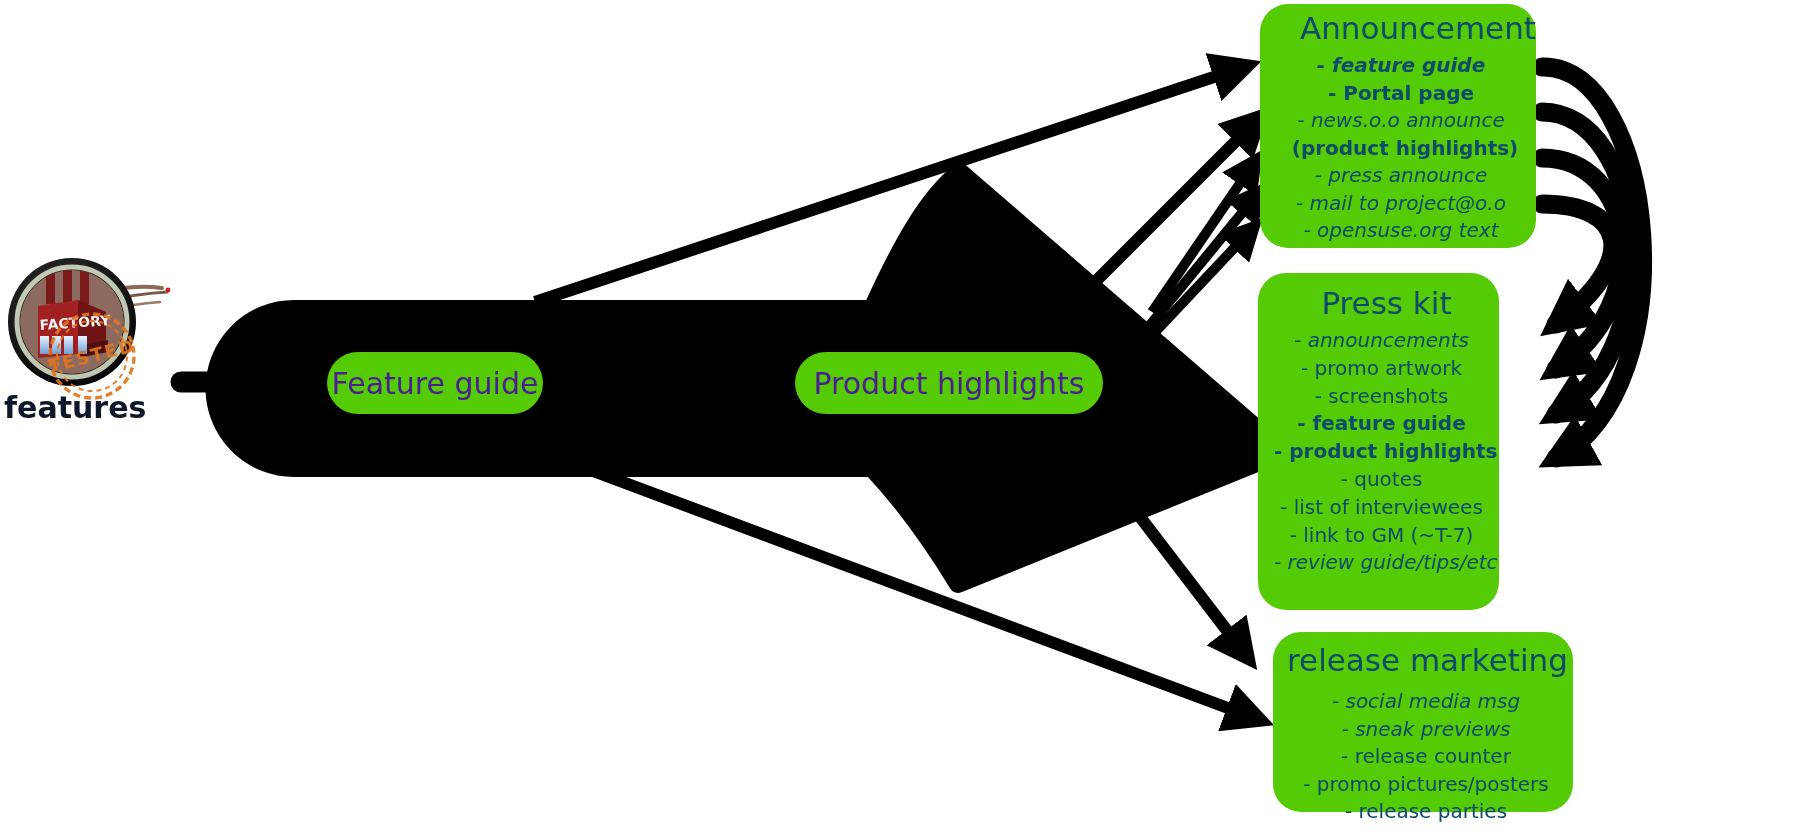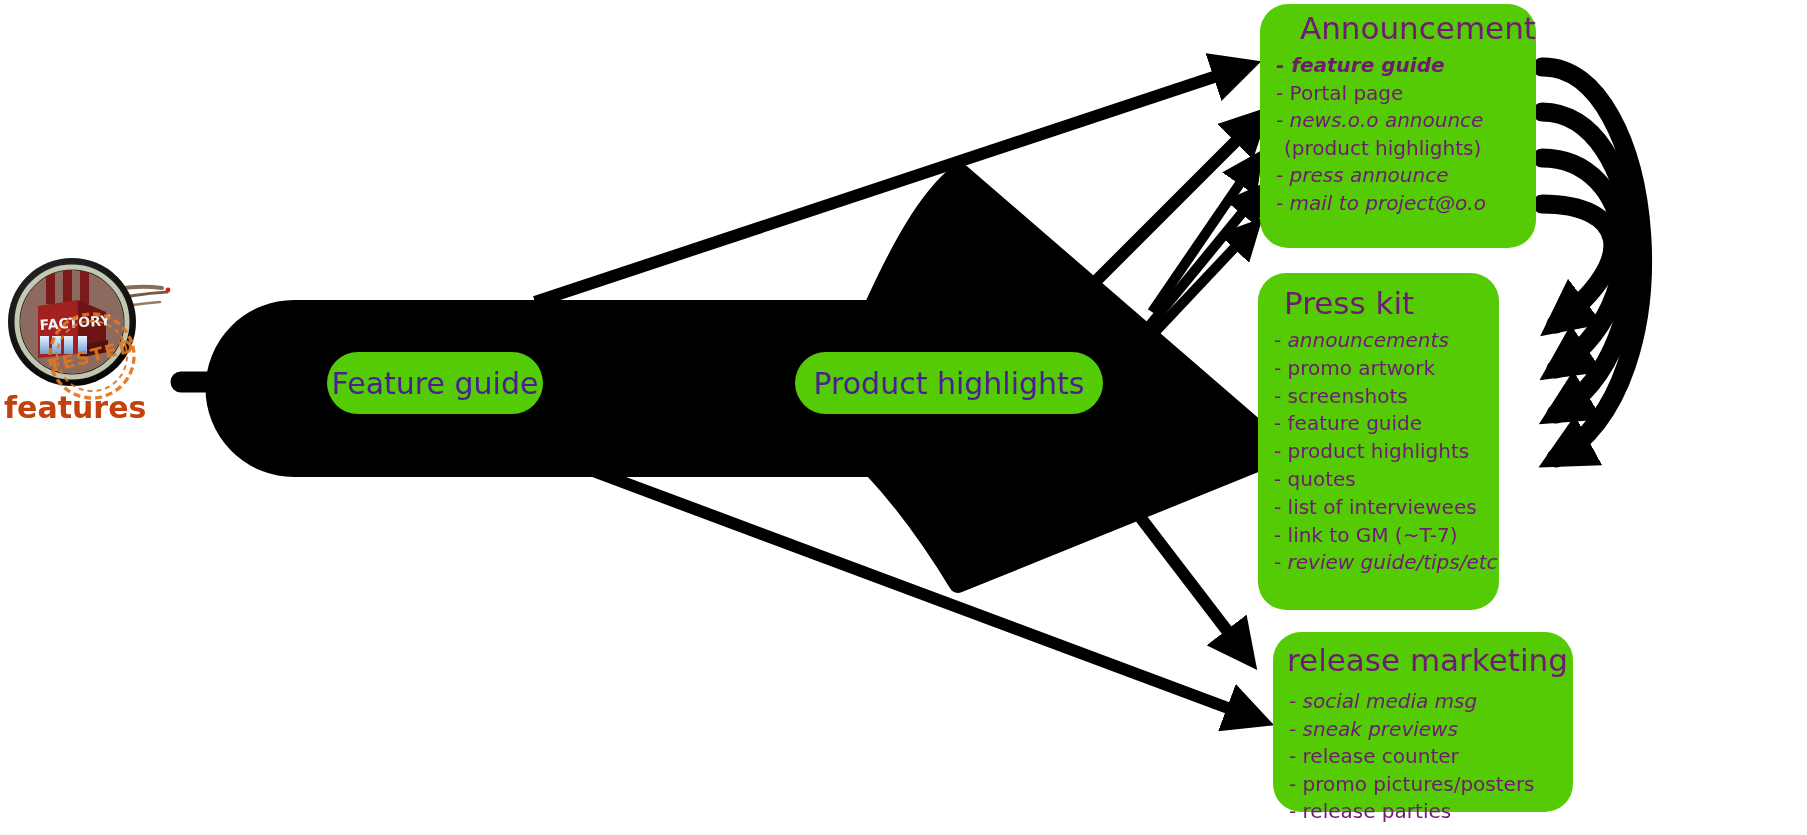--- a/index.html
+++ b/index.html
@@ -4,44 +4,44 @@
 <style>
   html,body{margin:0;padding:0;background:#ffffff;}
   .stage{
     position:relative;width:1807px;height:835px;background:#ffffff;overflow:hidden;
     font-family:"DejaVu Sans","Liberation Sans",sans-serif;color:#000;
   }
   .arrow-layer{position:absolute;left:0;top:0;z-index:1;}
   .badge-wrap{position:absolute;left:4px;top:248px;width:172px;height:152px;z-index:2;}
   .features-caption{
     position:absolute;left:4px;top:390px;width:140px;text-align:center;z-index:2;
-    font-size:30px;font-weight:600;color:#c2410c;
+    font-size:30px;font-weight:600;color:#0f172a;
   }
   .pill{
     position:absolute;z-index:3;background:var(--green);border-radius:31px;
     display:flex;align-items:center;justify-content:center;
     font-size:30px;color:#4c1d95;white-space:nowrap;
   }
   .pill-fg{left:327px;top:352px;width:216px;height:62px;}
   .pill-ph{left:795px;top:352px;width:308px;height:62px;}
   .gbox{
     position:absolute;z-index:4;background:var(--green);border-radius:28px;
-    color:#701a75;box-sizing:border-box;padding:0 10px;
+    color:#0c4a6e;box-sizing:border-box;padding:0 10px;text-align:center;
   }
   .box-announcement{left:1260px;top:4px;width:276px;height:244px;}
   .box-presskit{left:1258px;top:273px;width:241px;height:337px;}
   .box-release{left:1273px;top:632px;width:300px;height:180px;}
   .box-title{font-size:31px;line-height:40px;white-space:nowrap;}
   .box-announcement .box-title{margin:4px 0 4px 30px;}
   .box-presskit .box-title{margin:10px 0 4px 16px;}
   .box-release .box-title{margin:8px 0 8px 4px;}
   .item{font-size:20px;line-height:27.5px;white-space:nowrap;padding-left:6px;}
   .box-presskit .item{line-height:27.8px;}
   .it-i{font-style:italic;}
-  .it-b{font-weight:normal;}
+  .it-b{font-weight:bold;}
   .it-bi{font-weight:bold;font-style:italic;}
   .it-indent{padding-left:14px;}
 </style>
 </head>
 <body>
 
 <div class="stage" style="--green:#54cb05;">
 
   <svg class="arrow-layer" width="1807" height="835" viewBox="0 0 1807 835" xmlns="http://www.w3.org/2000/svg">
     <defs>
@@ -142,20 +142,21 @@
 
   <div class="gbox box-announcement">
     <div class="box-title">Announcement</div>
     <div>
       <div class="item it-bi">- feature guide</div>
       <div class="item it-b">- Portal page</div>
       <div class="item it-i">- news.o.o announce</div>
       <div class="item it-b it-indent">(product highlights)</div>
       <div class="item it-i">- press announce</div>
       <div class="item it-i">- mail to project@o.o</div>
+      <div class="item it-i">- opensuse.org text</div>
     </div>
   </div>
 
   <div class="gbox box-presskit">
     <div class="box-title">Press kit</div>
     <div>
       <div class="item it-i">- announcements</div>
       <div class="item">- promo artwork</div>
       <div class="item">- screenshots</div>
       <div class="item it-b">- feature guide</div>

